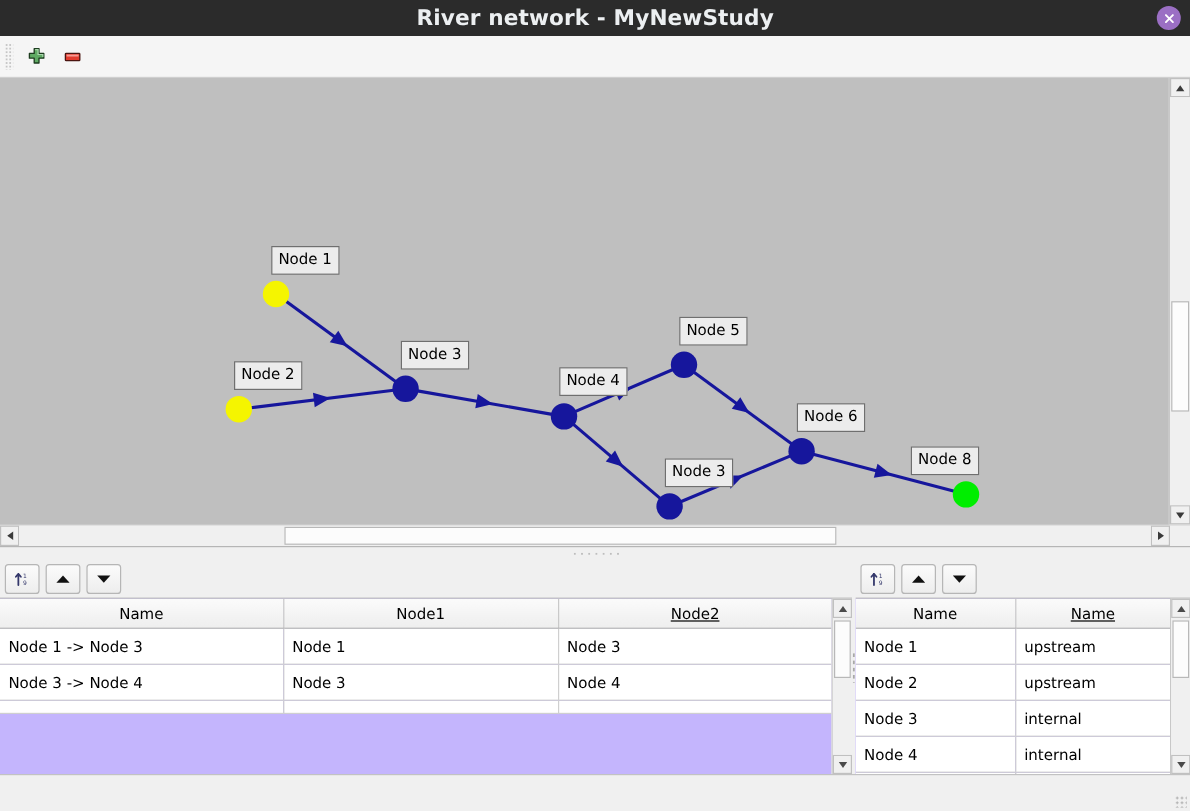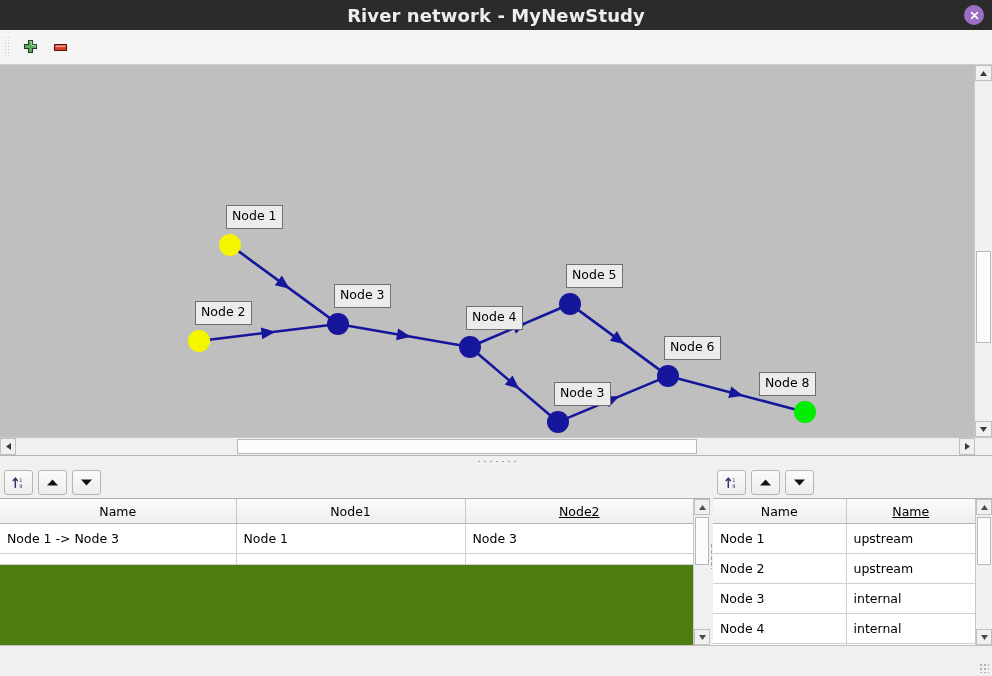--- a/index.html
+++ b/index.html
@@ -248,21 +248,21 @@
     flex: 1 1 auto;
     display: flex;
     min-height: 0;
     border-top: 1px solid #b0b0b0;
     background: #fff;
   }
   .table-scrollarea {
     flex: 1 1 auto;
     min-width: 0;
     overflow: hidden;
-    background: #4d7c0f;
+    background: #c4b5fd;
   }
   table.grid {
     width: 100%;
     border-collapse: collapse;
     table-layout: fixed;
     font-size: 12.5px;
   }
   table.grid th {
     background: linear-gradient(#fbfbfb, #eeeeee);
     border-right: 1px solid #c9c9c9;
@@ -489,20 +489,25 @@
                     <th>Node1</th>
                     <th>Node2</th>
                   </tr>
                 </thead>
               <tbody id="branch-body">
                   <tr>
                     <td>Node 1 -&gt; Node 3</td>
                     <td>Node 1</td>
                     <td>Node 3</td>
                   </tr>
+                  <tr>
+                    <td>Node 3 -&gt; Node 4</td>
+                    <td>Node 3</td>
+                    <td>Node 4</td>
+                  </tr>
                   <tr class="partial">
                     <td></td>
                     <td></td>
                     <td></td>
                   </tr>
                 </tbody>
             </table>
           </div>
           <div class="tbl-vscroll">
             <div class="sb-arrow">

